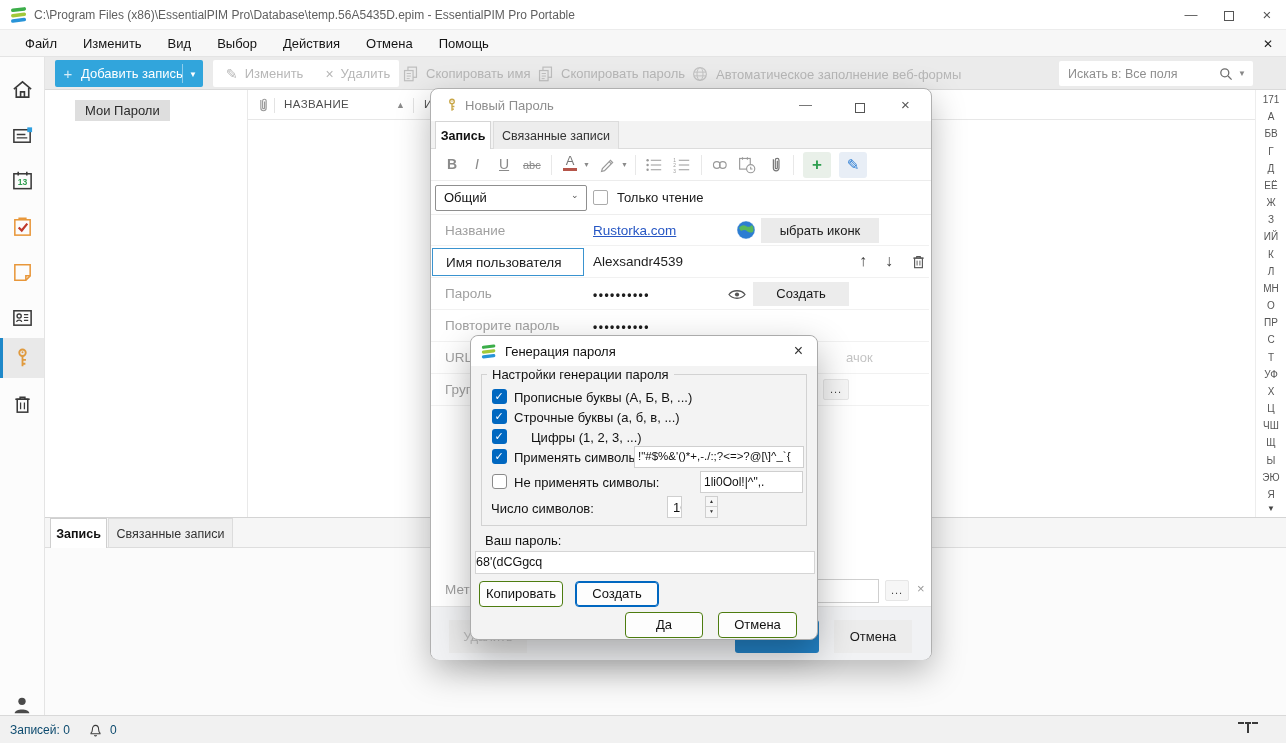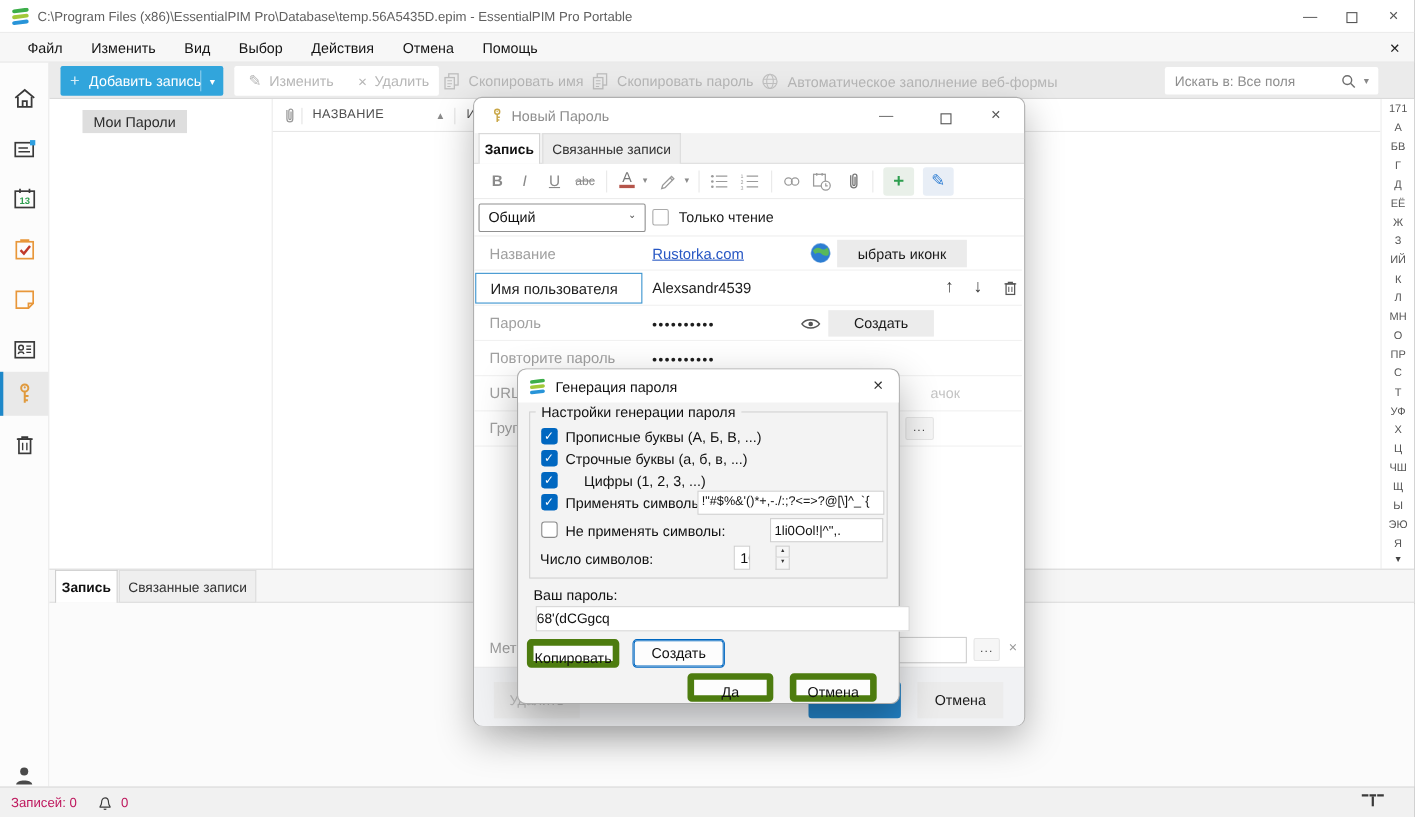--- a/index.html
+++ b/index.html
@@ -53,21 +53,21 @@
 
 .bottompanel{position:absolute;left:45px;top:517px;width:1241px;height:198px;background:#fbfbfb;border-top:1px solid #d4d4d4}
 .btabrow{position:absolute;left:0;top:0;right:0;height:30px;background:#f6f6f6;border-bottom:1px solid #dedede}
 .btab{position:absolute;top:0;height:30px;line-height:30px;text-align:center;font-size:12.5px}
 .btab.active{background:#fff;border:1px solid #cfcfcf;border-bottom:none;font-weight:700;color:#111;z-index:2}
 .btab.idle{background:#efefef;border:1px solid #dcdcdc;color:#333}
 .bcontent{position:absolute;left:0;top:31px;right:0;bottom:0;background:#fbfbfb}
 
 
 .statusbar{position:absolute;left:0;top:715px;width:1286px;height:28px;background:#f1f1f1;border-top:1px solid #d9d9d9}
-.st-text{position:absolute;top:7px;font-size:12px;color:#be185d}
+.st-text{position:absolute;top:7px;font-size:12px;color:#0c4a6e}
 
 
 .dlg{position:absolute;background:#fff;border:1px solid #b0b0b0;border-radius:8px;box-shadow:0 12px 34px rgba(0,0,0,.28)}
 .dlg-title{position:absolute;left:0;top:0;right:0;height:32px}
 .dlg-title .txt{position:absolute;left:34px;top:9px;font-size:13px;color:#8e8e8e}
 .row{position:absolute;left:0;right:2px;border-bottom:1px solid #f1f1f1}
 .rlbl{position:absolute;left:14px;top:8px;font-size:13.5px;color:#a0a0a0;white-space:nowrap}
 .rval{position:absolute;left:162px;top:8px;font-size:13.5px;color:#1d1d1d;white-space:nowrap}
 .graybtn{position:absolute;background:#ebebeb;text-align:center;font-size:13px;color:#1a1a1a}
 .fmt{position:absolute;top:7px;color:#8a8a8a;font-size:13px}
@@ -77,21 +77,21 @@
 .gen{position:absolute;left:470px;top:335px;width:348px;height:305px;background:#f3f3f3;border:1px solid #ababab;border-radius:8px;box-shadow:0 14px 36px rgba(0,0,0,.3);z-index:20}
 .gen-title{position:absolute;left:0;top:0;right:0;height:30px;background:#fff;border-radius:8px 8px 0 0}
 .gbox{position:absolute;left:10px;top:38px;width:326px;height:152px;border:1px solid #d2d2d2}
 .glegend{position:absolute;left:16px;top:31px;background:#f3f3f3;padding:0 5px;font-size:13px;color:#111}
 .cb{position:absolute;width:15px;height:15px;border-radius:3px}
 .cb.on{background:#0067c0}
 .cb.on::after{content:"✓";color:#fff;font-size:11px;position:absolute;left:2.5px;top:0.5px}
 .cb.off{background:#fff;border:1px solid #8a8a8a}
 .cblbl{position:absolute;font-size:13px;color:#111;white-space:nowrap}
 .ginput{position:absolute;background:#fff;border:1px solid #cfcfcf;font-size:11.5px;color:#111;white-space:nowrap;overflow:hidden;padding:3px 3px 0 3px}
-.gbtn{position:absolute;height:26px;background:#fdfdfd;border:6px solid #4d7c0f;border-radius:4px;text-align:center;font-size:13px;color:#111;line-height:24px}
+.gbtn{position:absolute;height:26px;background:#fdfdfd;border:1px solid #4d7c0f;border-radius:4px;text-align:center;font-size:13px;color:#111;line-height:24px}
 </style>
 </head>
 <body>
 
 <div id="screen">
 
   <div class="titlebar">
     <span class="abs" style="left:10px;top:7px">
       <svg width="18" height="16" viewBox="0 0 20 18">
         <rect x="1" y="1" width="17" height="4" rx="2" fill="#3cae4a" transform="rotate(-7 9 3)"></rect>
@@ -468,21 +468,21 @@
     <span class="cb off" style="left:21px;top:138px"></span>
     <span class="cblbl" style="left:43px;top:139px">Не применять символы:</span>
     <span class="ginput" style="left:229px;top:135px;width:103px;height:22px;font-size:12px">1li0Ool!|^",.</span>
 
     <span class="cblbl" style="left:20px;top:165px">Число символов:</span>
     <span class="ginput" style="left:196px;top:160px;width:15px;height:22px;font-size:13px;padding-left:5px">10</span>
     <span class="abs" style="left:234px;top:160px;width:13px;height:11px;background:#f6f6f6;border:1px solid #cfcfcf;text-align:center;font-size:5px;line-height:9px;color:#333">▲</span>
     <span class="abs" style="left:234px;top:171px;width:13px;height:11px;background:#f6f6f6;border:1px solid #cfcfcf;border-top:none;text-align:center;font-size:5px;line-height:9px;color:#333">▼</span>
 
     <span class="abs" style="left:14px;top:197px;font-size:13px;color:#111">Ваш пароль:</span>
-    <span class="ginput" style="left:16px;top:215px;width:340px;height:23px;font-size:12.5px;padding-left:0;border-color:#d5d5d5">68'(dCGgcq</span>
+    <span class="ginput" style="left:4px;top:215px;width:340px;height:23px;font-size:12.5px;padding-left:0;border-color:#d5d5d5">68'(dCGgcq</span>
 
     <span class="gbtn" style="left:8px;top:245px;width:84px">Копировать</span>
     <span class="gbtn" style="left:104px;top:245px;width:84px;border:1px solid #0067c0;box-shadow:inset 0 0 0 1px #0067c0">Создать</span>
 
     <span class="gbtn" style="left:154px;top:276px;width:78px">Да</span>
     <span class="gbtn" style="left:247px;top:276px;width:79px">Отмена</span>
   </div>
 
 </div>
 

